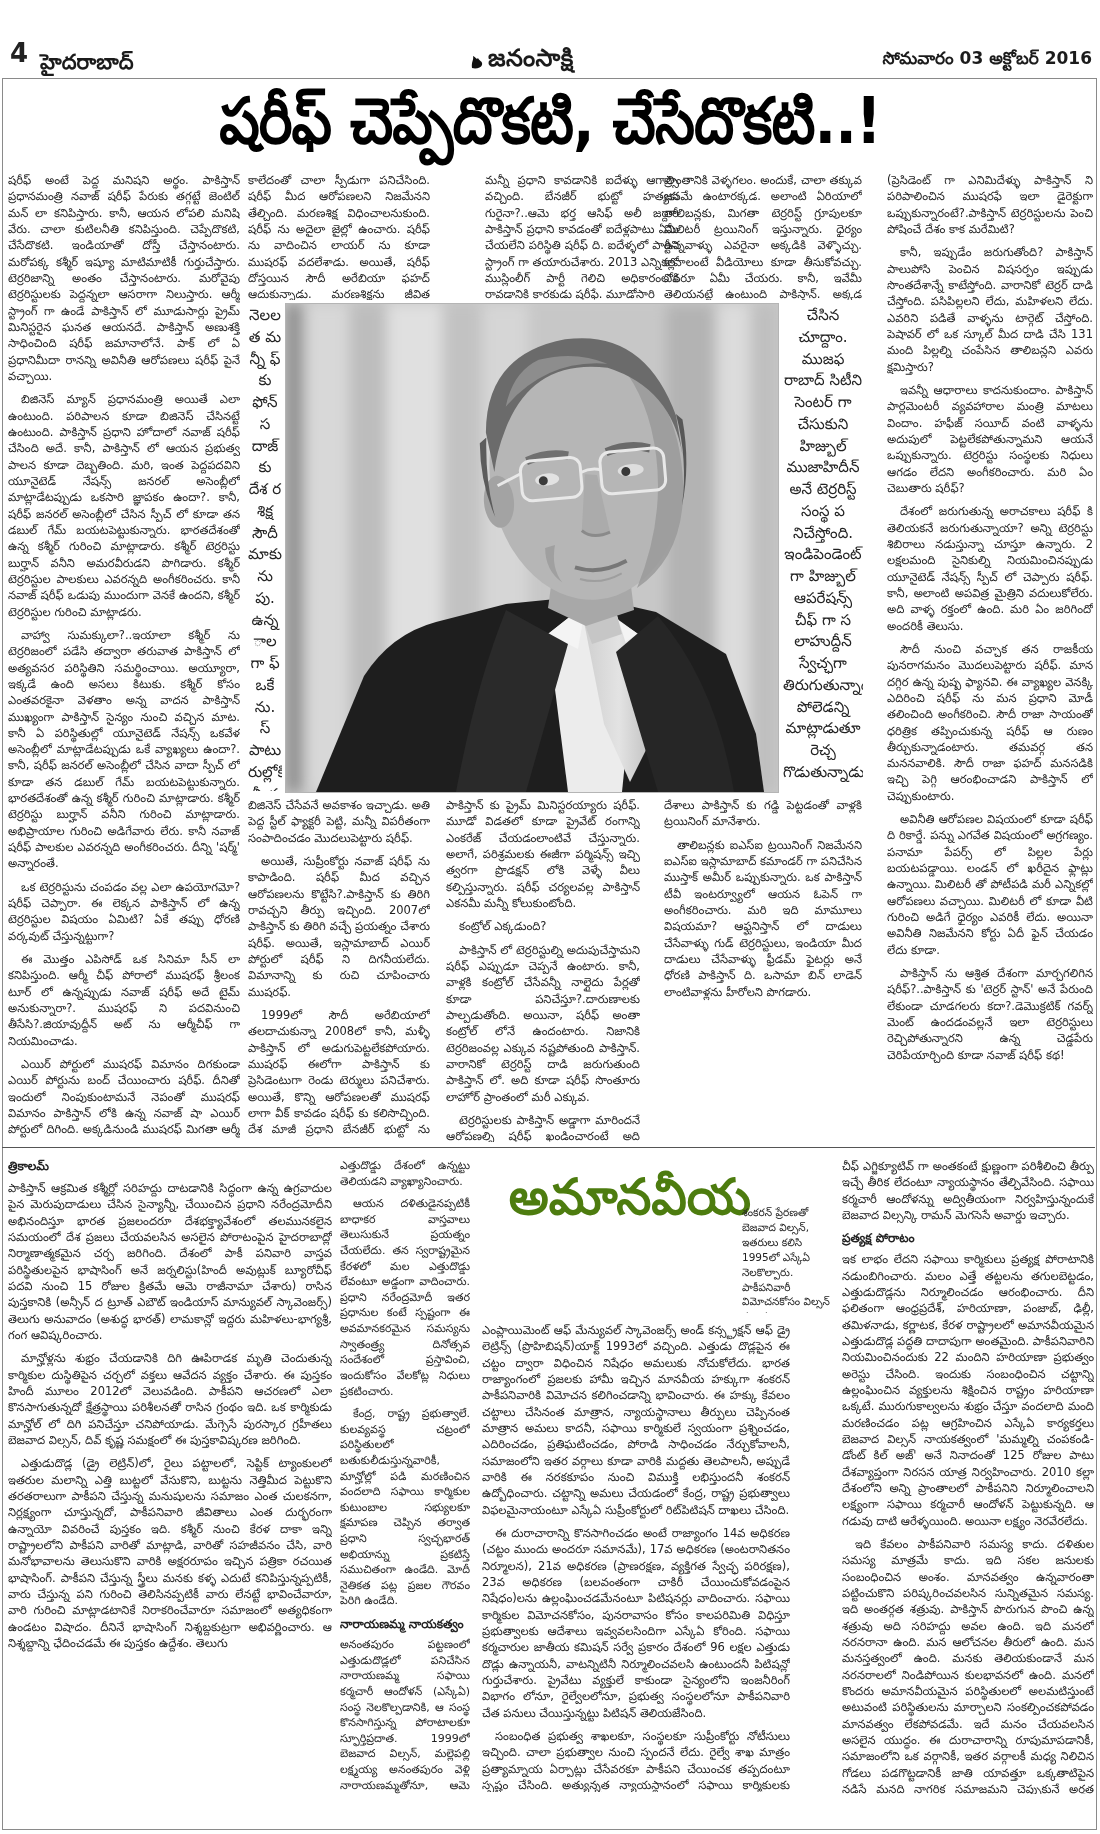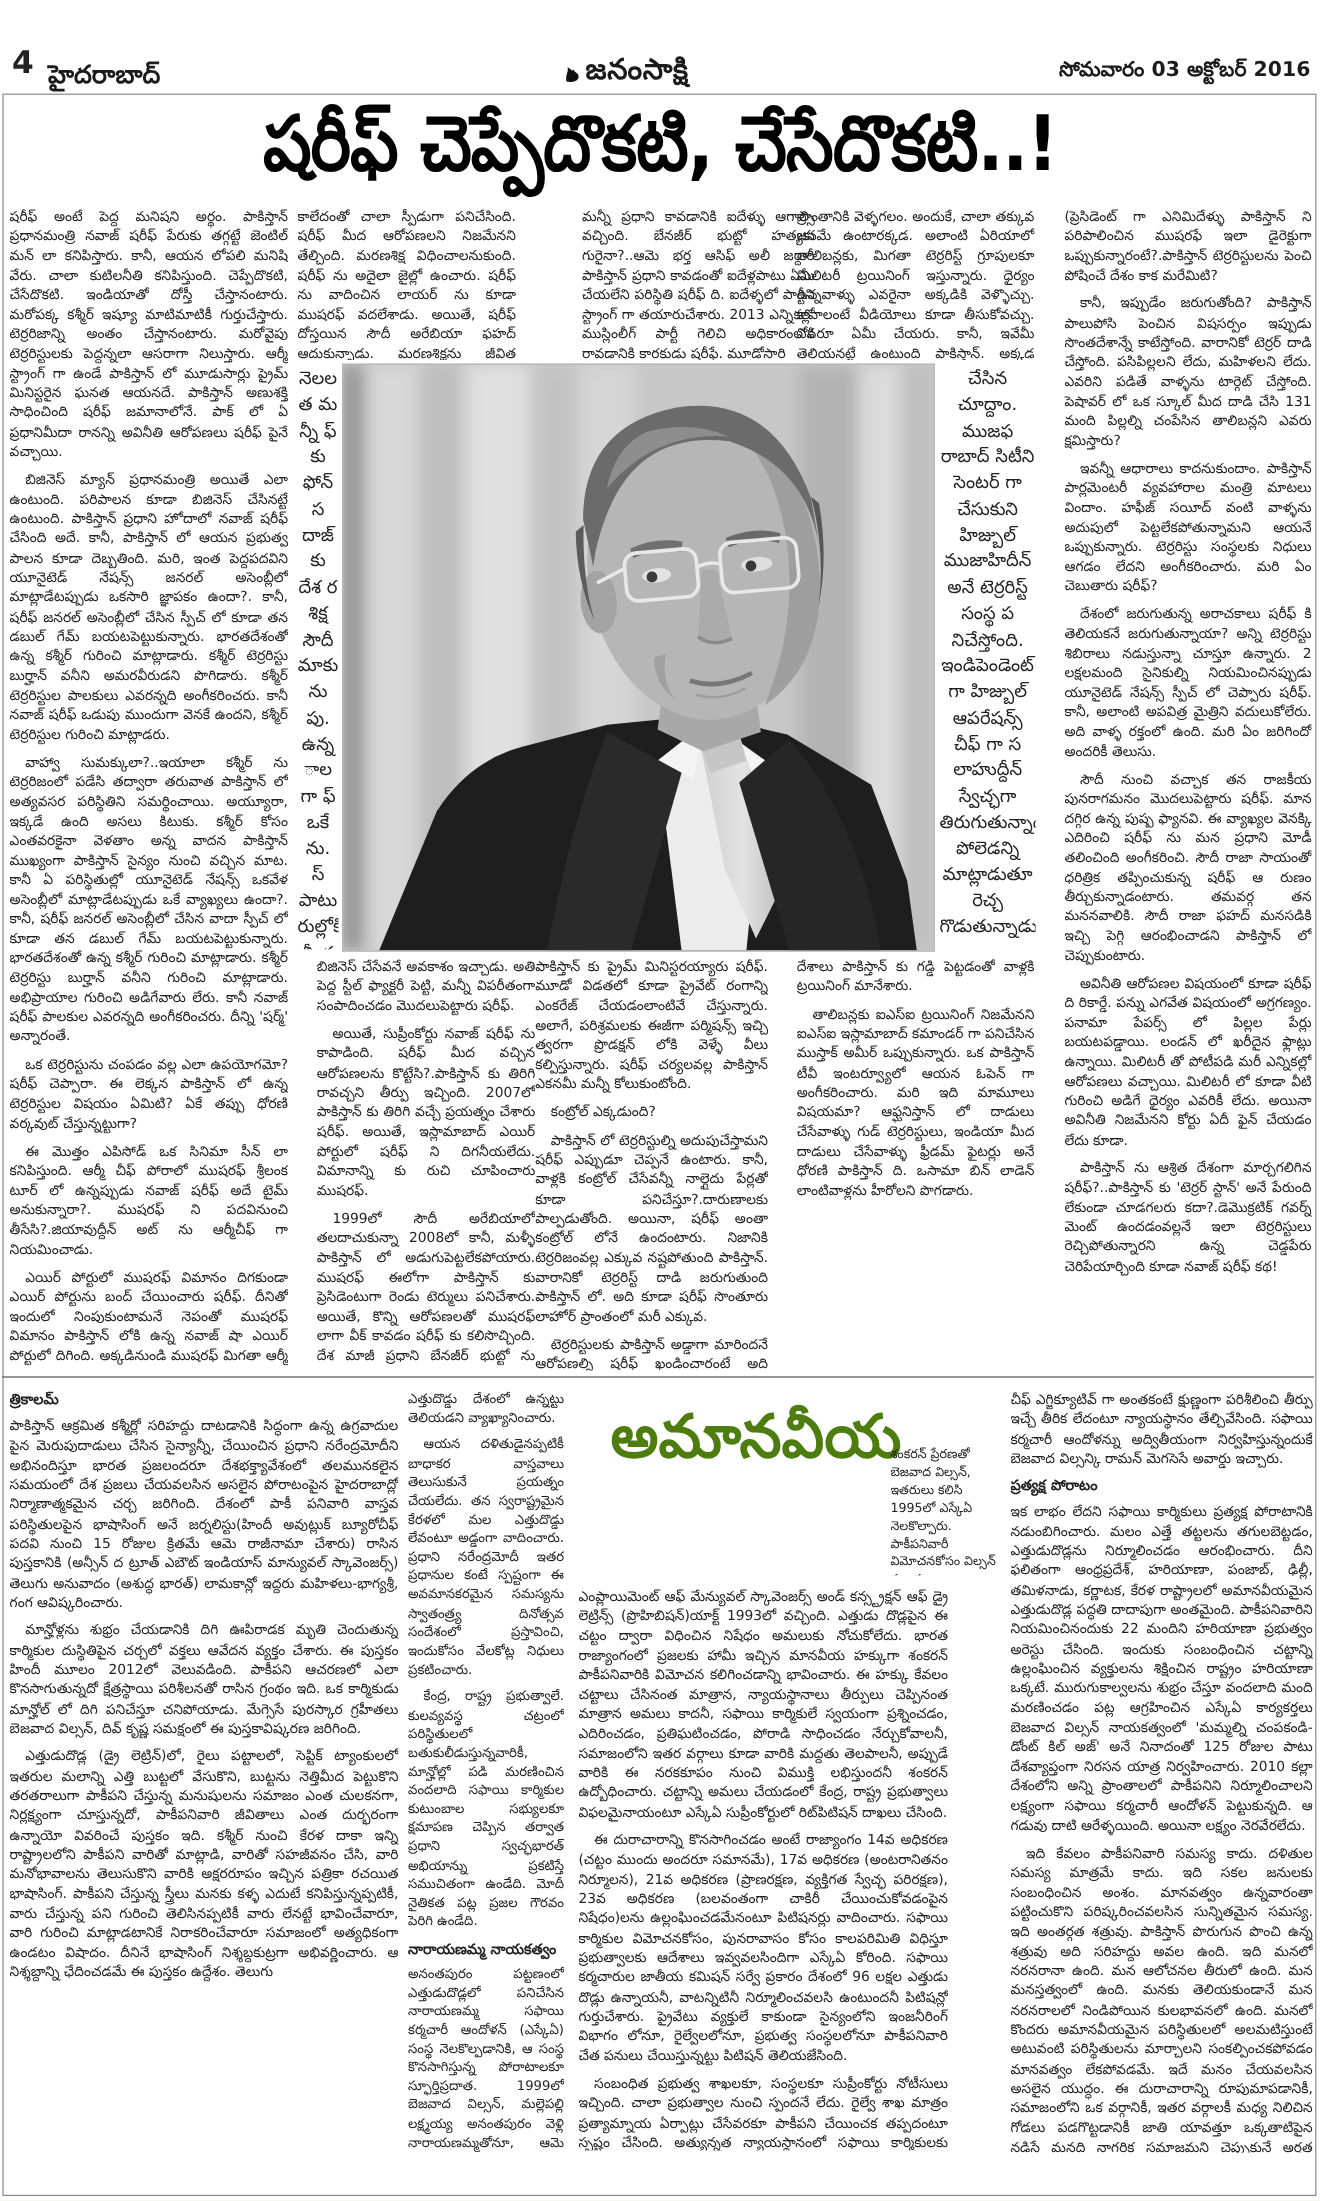--- a/index.html
+++ b/index.html
@@ -165,21 +165,21 @@
         <path d="M290,226 Q300,236 318,230" fill="none" stroke="#8a8a8a" stroke-width="3"></path>
 
         <path d="M280,262 Q304,272 332,260" fill="none" stroke="#777777" stroke-width="4"></path>
         <path d="M284,274 Q304,282 326,272" fill="none" stroke="#9e9e9e" stroke-width="2"></path>
 
         <path d="M262,238 Q256,260 266,276 Q250,262 252,240 Z" fill="#a0a0a0"></path>
       </g>
     </svg>
   </div>
 
-  <div class="abs tcol" style="left:248px; top:797px; width:182px; height:341px;margin-left:16px;">
+  <div class="abs tcol" style="left:248px; top:797px; width:182px; height:341px;">
       <p>బిజినెస్ చేసేవనే అవకాశం ఇచ్చాడు. అతి పెద్ద స్టీల్ ఫ్యాక్టరీ పెట్టి, మన్నీ విపరీతంగా సంపాదించడం మొదలుపెట్టారు షరీఫ్.</p>
       <p>అయితే, సుప్రీంకోర్టు నవాజ్ షరీఫ్ ను కాపాడింది. షరీఫ్ మీద వచ్చిన ఆరోపణలను కొట్టేసి?.పాకిస్తాన్ కు తిరిగి రావచ్చని తీర్పు ఇచ్చింది. 2007లో పాకిస్తాన్ కు తిరిగి వచ్చే ప్రయత్నం చేశారు షరీఫ్. అయితే, ఇస్లామాబాద్ ఎయిర్ పోర్టులో షరీఫ్ ని దిగనీయలేదు. విమానాన్ని కు రుచి చూపించారు ముషరఫ్.</p>
       <p>1999లో సౌదీ అరేబియాలో తలదాచుకున్నా 2008లో కానీ, మళ్ళీ పాకిస్తాన్ లో అడుగుపెట్టలేకపోయారు. ముషరఫ్ ఈలోగా పాకిస్తాన్ కు ప్రెసిడెంటుగా రెండు టెర్ములు పనిచేశారు. అయితే, కొన్ని ఆరోపణలతో ముషరఫ్ లాగా వీక్ కావడం షరీఫ్ కు కలిసొచ్చింది. దేశ మాజీ ప్రధాని బేనజీర్ భుట్టో ను హత్య చేయించాడంటూ వచ్చిన ఆరోపణ అన్నింటిలోకన్నా పవర్ ఫుల్. ఈ హత్య కేసు మెడకు చుట్టుకుంటుందని భయపడి ముషరఫ్ ఇంగ్లండ్ కు వెళ్లిపోయారు. ముషరఫ్ వెళ్ళాక కానీ, షరీఫ్ రాలేకపోయారు. తిరిగొచ్చాక, నవాజ్ షరీఫ్ కు ఇస్లామాబాద్ లో అపూర్వమైన స్వాగతం లభించింది. షరీఫ్ ని భుజాలకెత్తుకుని తీసుకెళ్ళారు పార్టీ లీడర్లు. అప్పటినుంచి మన్నీ పాకిస్తాన్ పాలిటిక్స్ లో యాక్టివయ్యారు షరీఫ్. కా</p>
     </div>
   <div class="abs tcol" style="left:446px; top:797px; width:194px; height:345px;">
       <p>పాకిస్తాన్ కు ప్రైమ్ మినిస్టరయ్యారు షరీఫ్. మూడో విడతలో కూడా ప్రైవేట్ రంగాన్ని ఎంకరేజ్ చేయడంలాంటివే చేస్తున్నారు. అలాగే, పరిశ్రమలకు ఈజీగా పర్మిషన్స్ ఇచ్చి త్వరగా ప్రొడక్షన్ లోకి వెళ్ళే వీలు కల్పిస్తున్నారు. షరీఫ్ చర్యలవల్ల పాకిస్తాన్ ఎకనమీ మన్నీ కోలుకుంటోంది.</p>
       <p>కంట్రోల్ ఎక్కడుంది?</p>
       <p>పాకిస్తాన్ లో టెర్రరిస్టుల్ని అదుపుచేస్తామని షరీఫ్ ఎప్పుడూ చెప్పనే ఉంటారు. కానీ, వాళ్లకి కంట్రోల్ చేసేవన్నీ నాల్గైదు పేర్లతో కూడా పనిచేస్తూ?.దారుణాలకు పాల్పడుతోంది. అయినా, షరీఫ్ అంతా కంట్రోల్ లోనే ఉందంటారు. నిజానికి టెర్రరిజంవల్ల ఎక్కువ నష్టపోతుంది పాకిస్తాన్. వారానికో టెర్రరిస్ట్ దాడి జరుగుతుంది పాకిస్తాన్ లో. అది కూడా షరీఫ్ సొంతూరు లాహోర్ ప్రాంతంలో మరీ ఎక్కువ.</p>
       <p>టెర్రరిస్టులకు పాకిస్తాన్ అడ్డాగా మారిందనే ఆరోపణల్ని షరీఫ్ ఖండించారంటే అది అర్ధసత్యమే. తాలిబన్లకు, హిజ్బుల్ ముజాహిదీన్, జైష్ ఏ మహమ్మద్, లష్కరే తోయిబాలాంటి టెర్రరిస్టు సంస్థలకు పాకిస్తాన్ భూభాగంలోనే ట్రయినింగ్ ఇస్తున్నారు. ఇదేదో రహస్యంగా జరగట్లేదు. బలూచిస్తాన్ ప్రాంతంలోని గిల్గిట్ లో ఒక ట్రయినింగ్ కేంప్ ఉంది. కొండలు, గుట్టలు ఎక్కీ దిగితేనే ఈ</p>
     </div>

